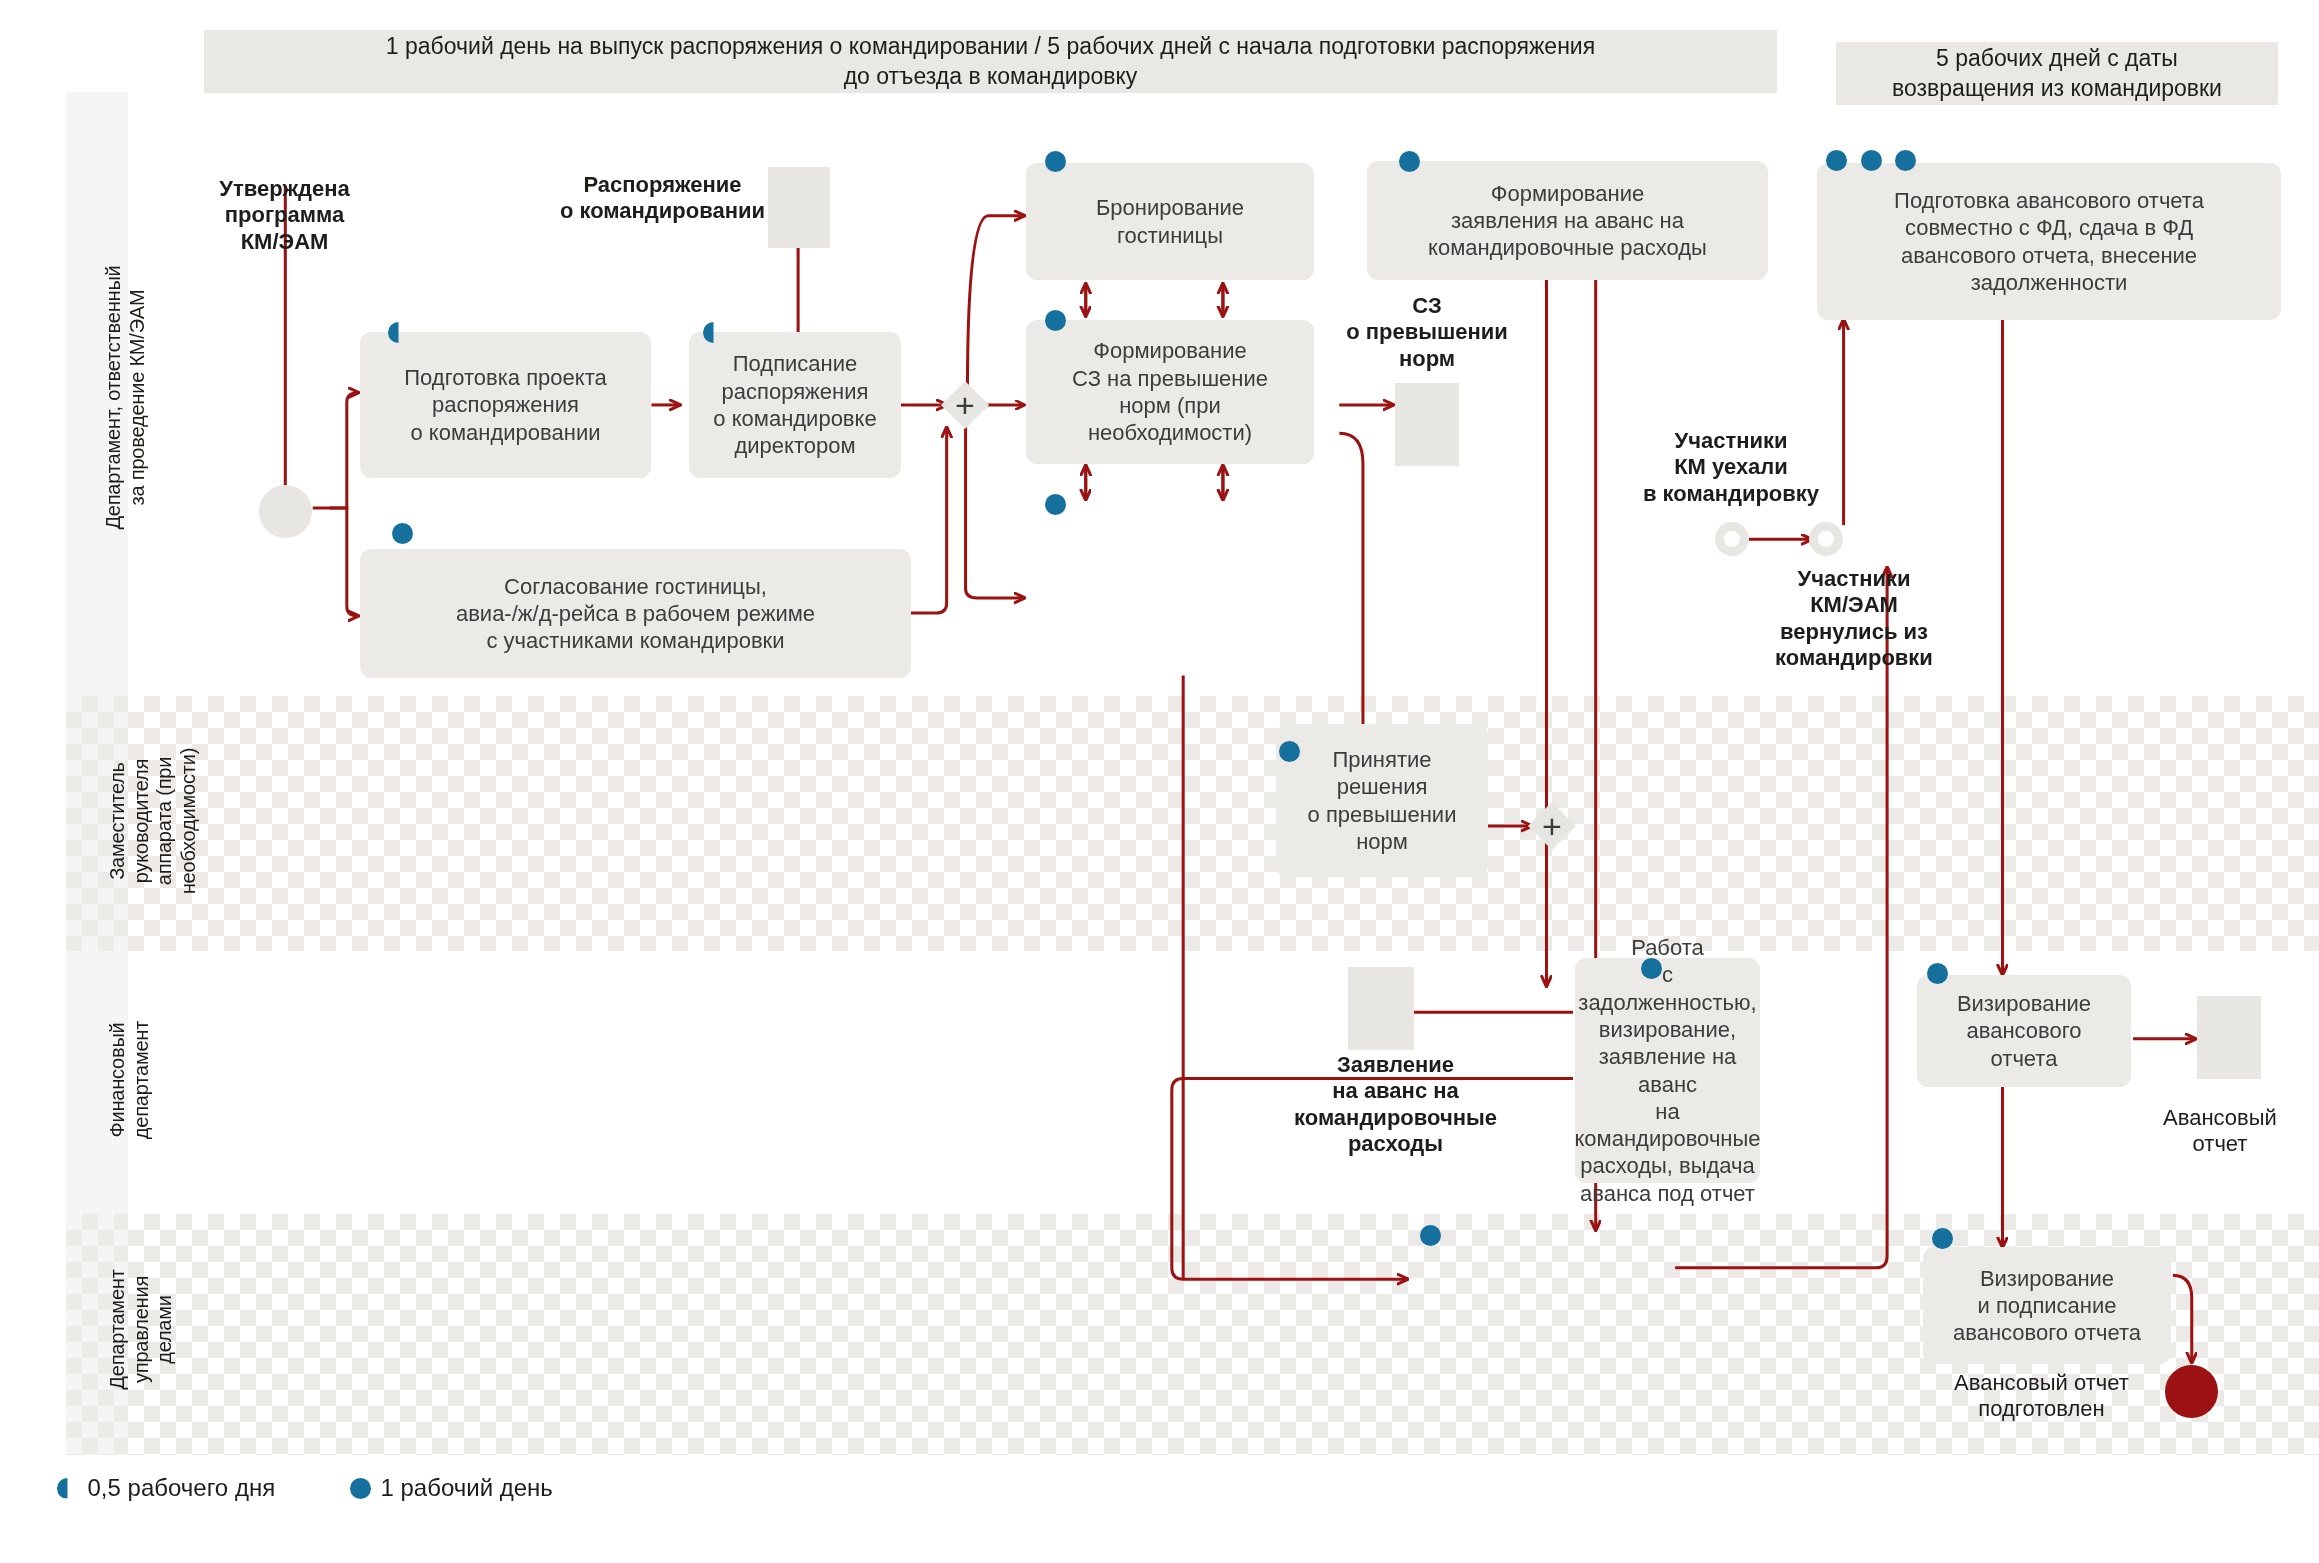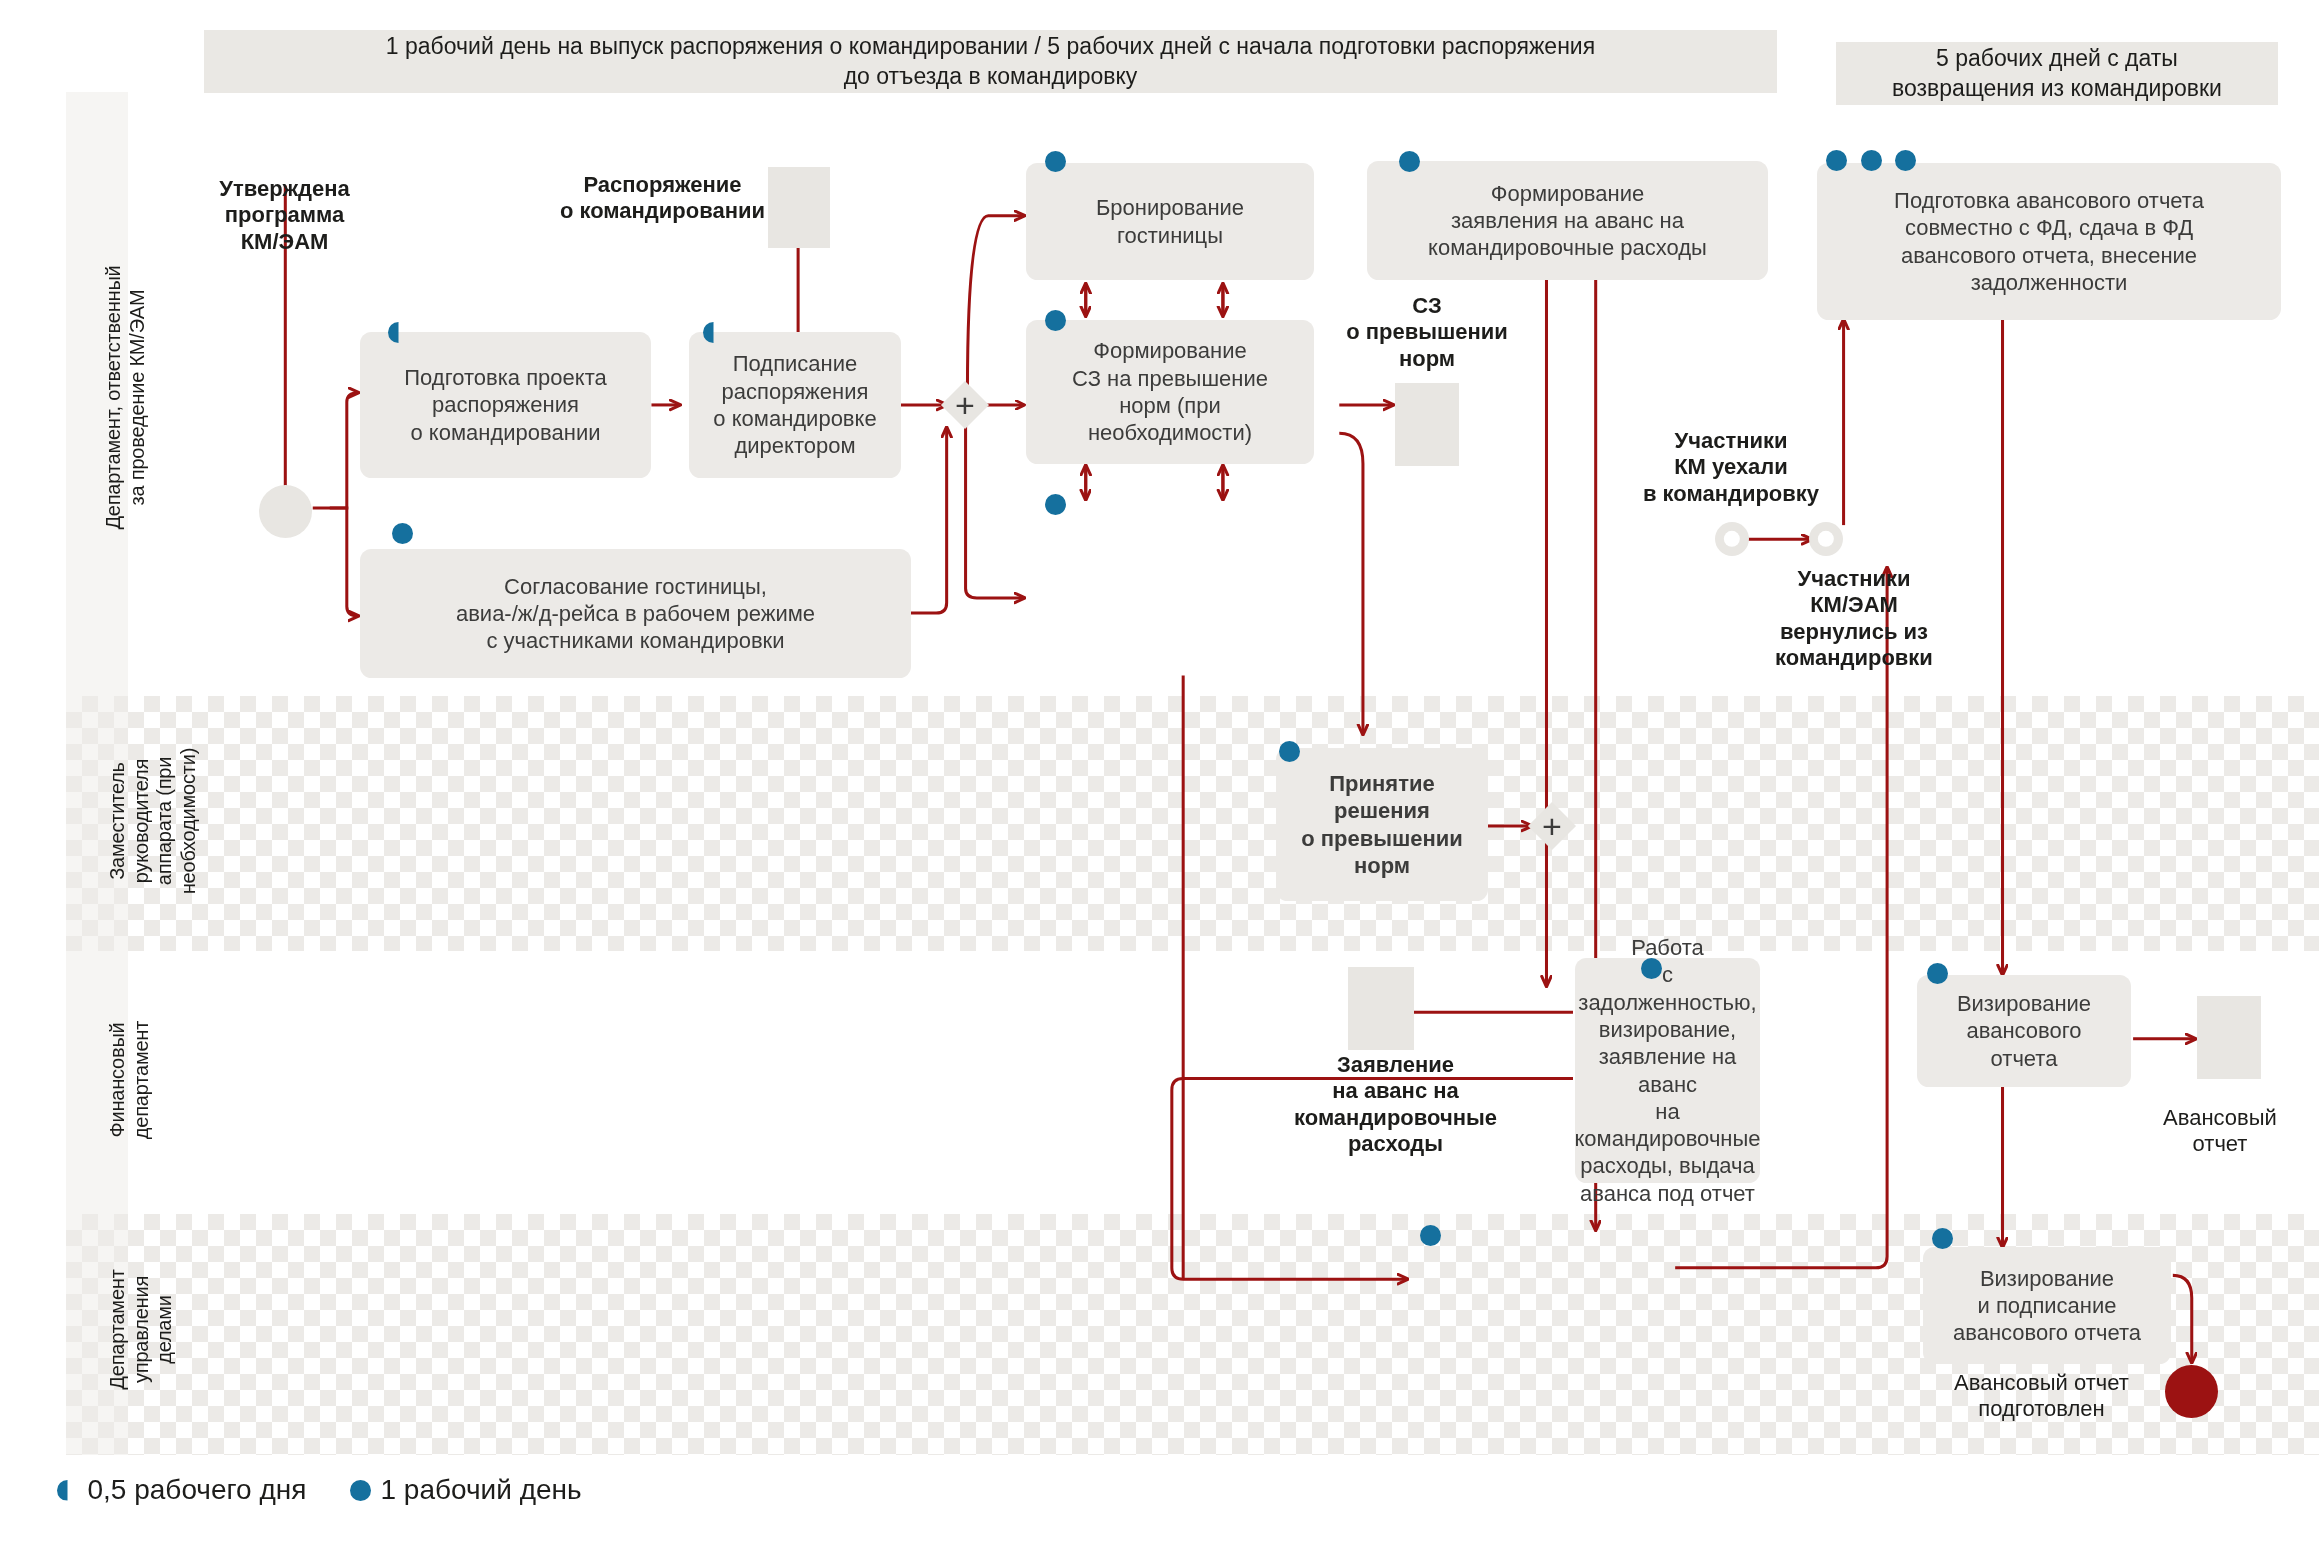--- a/index.html
+++ b/index.html
@@ -167,21 +167,21 @@
     left: 0; top: 0;
     width: 2320px; height: 1563px;
     pointer-events: none;
   }
 
   
   .legend {
     position: absolute;
     display: flex;
     align-items: center;
-    font-size: 28px;
+    font-size: 24px;
     color: #1d1d1b;
   }
   .legend .swatch-half {
     width: 21px; height: 21px;
     background: #15709e;
     border-radius: 50%;
     clip-path: inset(0 50% 0 0);
     margin-right: 9.5px;
   }
   .legend .swatch-full {
@@ -360,21 +360,21 @@
   <div class="flabel bold" style="left:1622px;top:428px;width:218px;">Участники
 КМ уехали
 в командировку</div>
   <div class="inter-event" style="left:1715px;top:522px;width:34px;height:34px;"></div>
   <div class="inter-event" style="left:1809px;top:522px;width:34px;height:34px;"></div>
   <div class="flabel bold" style="left:1745px;top:566px;width:218px;">Участники
 КМ/ЭАМ
 вернулись из
 командировки</div>
 
-  <div class="task" style="left:1276px;top:748px;width:212px;height:153px;font-weight:bold;">Принятие
+  <div class="task" style="left:1276px;top:724px;width:212px;height:153px;">Принятие
 решения
 о превышении
 норм</div>
   <div class="dot-full" style="left:1279px;top:741px;"></div>
 
   <div class="gateway" style="left:1535px;top:809px;width:34px;height:34px;"></div>
   <div class="gw-plus" style="left:1535px;top:809px;width:34px;height:34px;">+</div>
 
   <div class="doc" style="left:1348px;top:967px;width:66px;height:83px;"></div>
   <div class="flabel bold" style="left:1278px;top:1052px;width:235px;">Заявление

